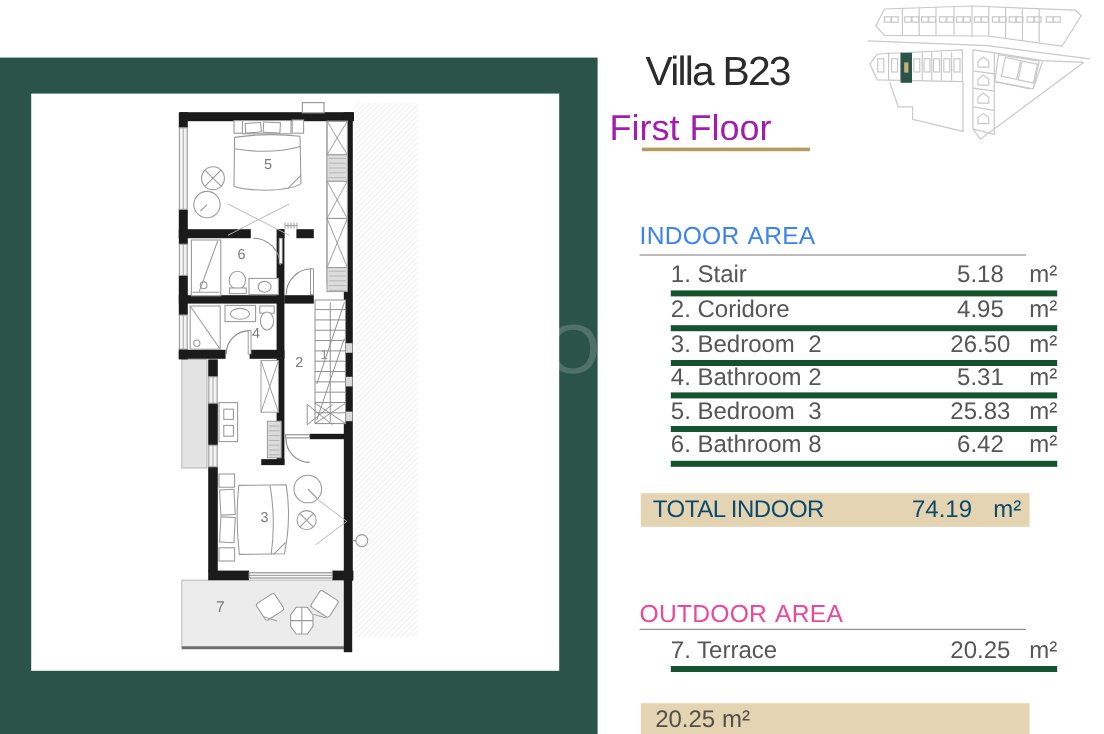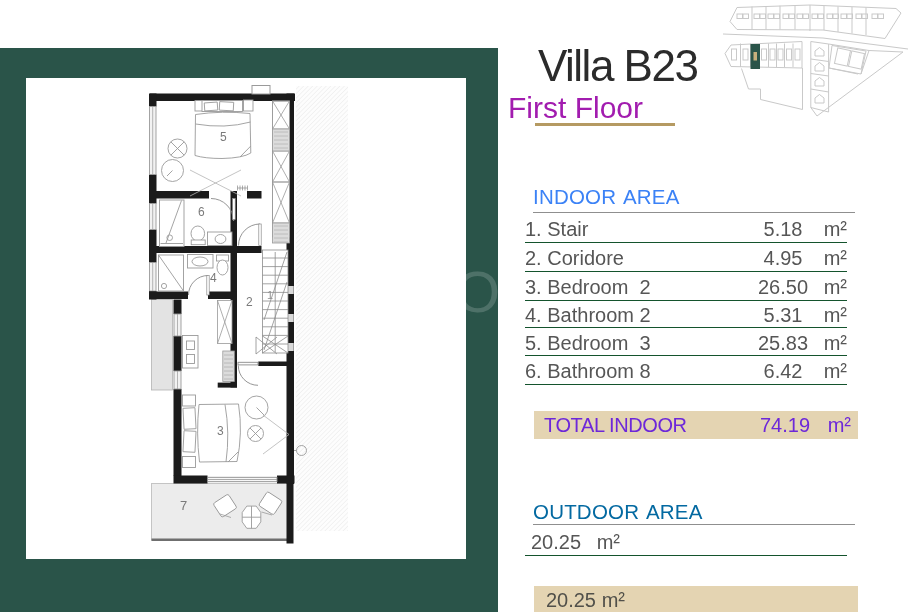--- a/index.html
+++ b/index.html
@@ -1,16 +1,16 @@
 <!DOCTYPE html>
 <html><head><meta charset="utf-8">
 <style>
   html,body{margin:0;padding:0;width:920px;height:612px;background:#fff;font-family:"Liberation Sans",sans-serif;overflow:hidden}
   .abs{position:absolute}
-  .row{position:absolute;left:525px;width:322px;height:29px;border-bottom:1px solid #14532d;display:flex;align-items:center;font-size:20px;color:#565656}
+  .row{position:absolute;left:559px;width:322px;height:29px;border-bottom:5px solid #14532d;display:flex;align-items:center;font-size:20px;color:#565656}
   .row .lbl{flex:1}
   .row span{position:relative;top:2px}
   .row .val{width:62px;text-align:center}
   .row .m2{width:33px;text-align:right;margin-left:0px}
 </style></head>
 <body>
 
 <div class="abs" style="left:0;top:48px;width:498px;height:564px;background:#2a5449"></div>
 
 <div class="abs" style="left:450px;top:258px;width:60px;height:70px;overflow:hidden">
@@ -359,21 +359,21 @@
 
 <g font-family="Liberation Sans,sans-serif" font-size="12" fill="#7a7a7a">
       <text x="217" y="435">3</text>
     </g>
 
 <g font-family="Liberation Sans,sans-serif" font-size="13" fill="#7a7a7a">
       <text x="180" y="510">7</text>
     </g>
 </svg>
 
-<div class="abs" style="left:538px;top:41px;font-size:44px;letter-spacing:-1.5px;color:#2b2b2b">Villa B23</div>
+<div class="abs" style="left:538px;top:41px;font-size:34px;letter-spacing:-1.5px;color:#2b2b2b">Villa B23</div>
 
 <div class="abs" style="left:508px;top:91px;font-size:30px;color:#a21caf">First Floor</div>
 
 <div class="abs" style="left:535px;top:123px;width:140px;height:3px;background:#b59a62"></div>
 
 <svg class="abs" style="left:705px;top:0" width="210" height="125" viewBox="705 0 210 125">
 
 <g stroke="#c9c9c9" stroke-width="1" fill="none">
       <path d="M730,21.5 L737,7.5 L810,5 L896,8.5 L901,13 L885,38.5 L823,30 L737,29.5 Z"></path>
       <line x1="752" y1="6.5" x2="752" y2="29.5"></line>
@@ -486,30 +486,31 @@
     <span class="lbl">5. Bedroom&nbsp; 3</span>
     <span class="val">25.83</span>
     <span class="m2">m²</span>
   </div>
 <div class="row" style="top:355px;height:29px">
     <span class="lbl">6. Bathroom 8</span>
     <span class="val">6.42</span>
     <span class="m2">m²</span>
   </div>
 
-<div class="abs" style="left:534px;top:411px;width:324px;height:28px;background:#e4d4b2;display:flex;align-items:center;font-size:20px;color:#6d28d9">
+<div class="abs" style="left:534px;top:411px;width:324px;height:28px;background:#e4d4b2;display:flex;align-items:center;font-size:20px;color:#0c4a6e">
     <span style="margin-left:10px;flex:1;letter-spacing:-0.4px">TOTAL INDOOR</span>
     <span style="width:62px;">74.19</span>
     <span style="width:29px;text-align:right;margin-right:7px">m²</span>
   </div>
 
-<div class="abs" style="left:533px;top:500px;font-size:20.5px;letter-spacing:0.2px;word-spacing:2px;color:#0369a1">OUTDOOR AREA</div>
+<div class="abs" style="left:533px;top:500px;font-size:20.5px;letter-spacing:0.2px;word-spacing:2px;color:#ec4899">OUTDOOR AREA</div>
 
 <div class="abs" style="left:533px;top:524px;width:322px;height:1px;background:#8f8f8f"></div>
 <div class="row" style="top:525px;height:30px">
+    <span class="lbl">7. Terrace</span>
     <span class="val">20.25</span>
     <span class="m2">m²</span>
   </div>
 
 <div class="abs" style="left:534px;top:586px;width:324px;height:28px;background:#e4d4b2;display:flex;align-items:center;font-size:20px;color:#51504a">
     <span style="width:62px;text-align:right">20.25</span>
     <span style="width:29px;text-align:right;margin-right:7px">m²</span>
   </div>
 
 </body></html>

